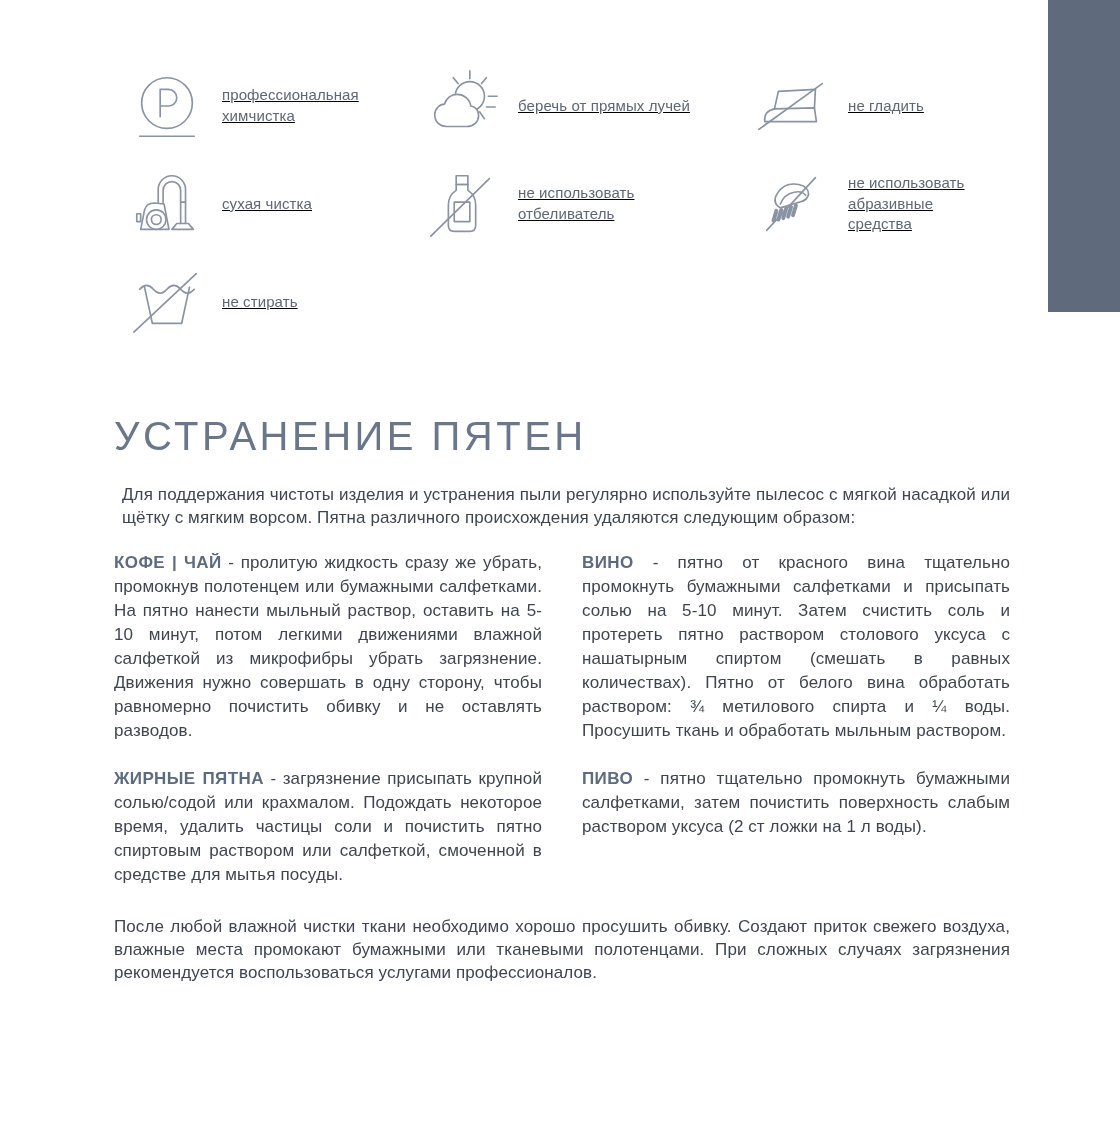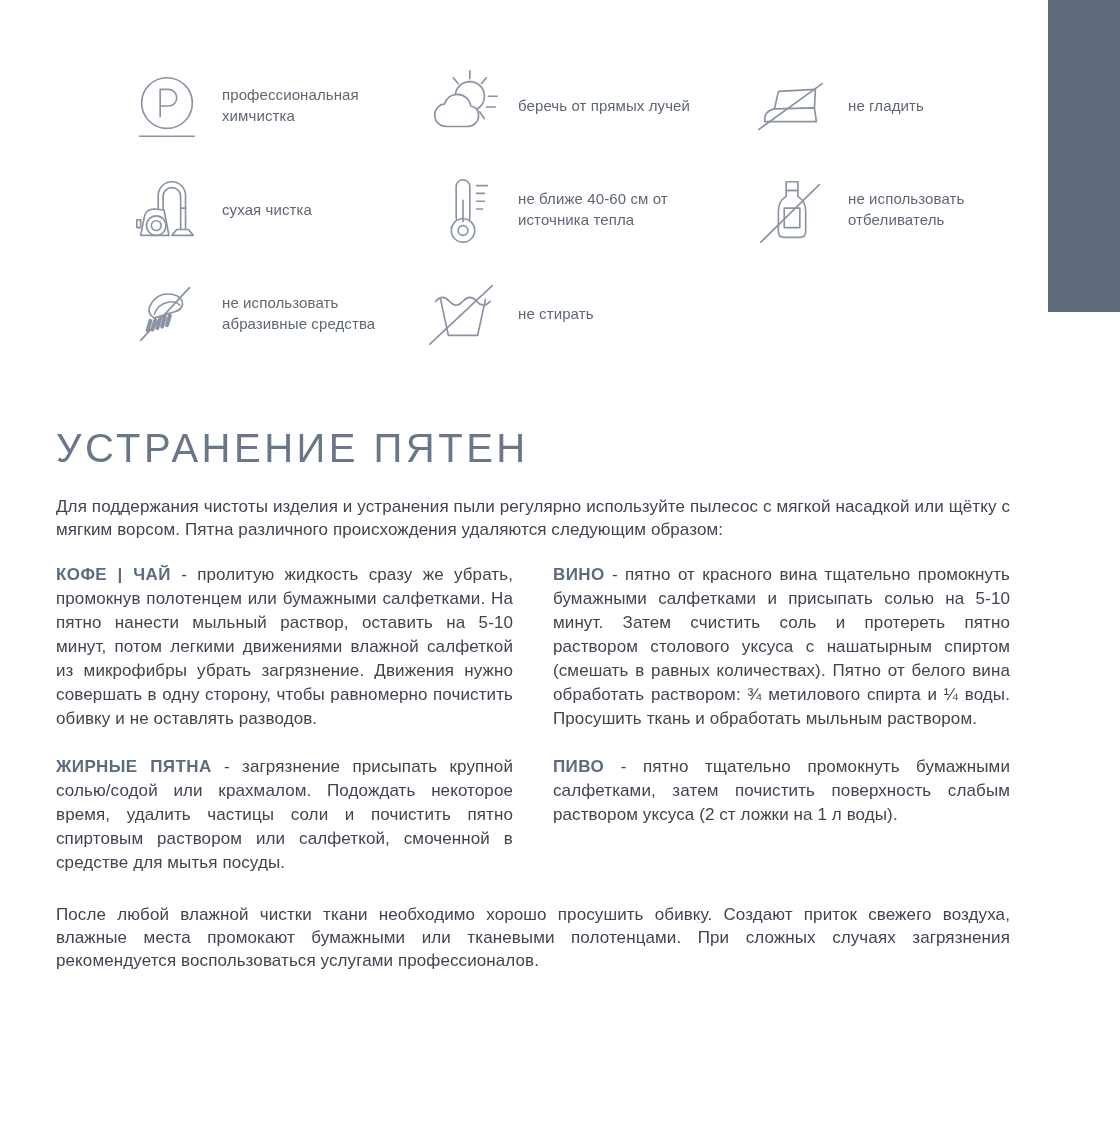--- a/index.html
+++ b/index.html
@@ -8,38 +8,39 @@
     font-family:"Liberation Sans", sans-serif; overflow:hidden;
     -webkit-font-smoothing:antialiased;
   }
   .accent-bar { position:absolute; top:0; right:0; width:72px; height:312px; background:#5f6b7c; }
 
   
   .care-grid {
     padding:66px 120px 0 128px;
     display:grid;
     grid-template-columns:296px 330px auto;
-    row-gap:24px;
+    row-gap:18px;
+    text-decoration:underline;
   }
   .cell { display:flex; align-items:center; gap:16px; min-height:80px; }
   .icon-box { width:78px; height:78px; flex:0 0 auto; }
   .cicon path, .cicon circle, .cicon rect, .cicon line {
     fill:none; stroke:#8a93a2; stroke-width:1.7; stroke-linecap:round; stroke-linejoin:round;
   }
   .cicon .fillw { fill:#ffffff; }
   .cicon .thick { stroke-width:4; }
   .care-label { font-size:15px; color:#5e6774; line-height:1.38; max-width:178px; letter-spacing:0.1px; }
 
   
-  .main { padding:0 110px 0 56px; }
+  .main { padding:0 110px 0 114px; }
   .title {
     margin:72px 0 0 0; font-size:40px; font-weight:400;
     letter-spacing:3.5px; color:#6a7689;
   }
-  .intro { margin:24px 0 0 0; font-size:17px; line-height:23px; color:#3f4550; text-align:justify; letter-spacing:0.1px; }
+  .intro { margin:24px 0 0 8px; font-size:17px; line-height:23px; color:#3f4550; text-align:justify; letter-spacing:0.1px; }
   .cols { display:grid; grid-template-columns:1fr 1fr; column-gap:40px; margin-top:22px; }
   .stain { font-size:17px; line-height:24px; color:#3f4550; text-align:justify; margin:0 0 24px 0; letter-spacing:0.1px; }
   .stain .term { color:#5d6b7e; font-weight:700; letter-spacing:0.4px; }
   .outro { font-size:17px; line-height:23px; color:#3f4550; text-align:justify; margin-top:4px; letter-spacing:0.1px; }
 </style>
 </head>
 <body>
 
 <div class="page">
   <div class="accent-bar"></div>
@@ -80,30 +81,20 @@
         <line x1="54" y1="38" x2="59" y2="38"></line>
         <path d="M45 66 H67 L62 60 H50 Z"></path>
         <path class="fillw" d="M13 66 L17 46 Q19 39 27 39 L37 40 L42 66 Z"></path>
         <rect x="9" y="50" width="4" height="8"></rect>
         <circle class="fillw" cx="29" cy="56" r="10"></circle>
         <circle cx="29" cy="56" r="5"></circle>
       </svg>
       <div class="care-label">сухая чистка</div>
     </div>
 
-    <div class="cell">
-      <svg class="cicon icon-box" viewBox="0 0 80 80">
-        <path d="M54 15 h11 M54 23 h8 M54 31 h8 M54 39 h6"></path>
-        <rect class="fillw" x="33" y="9" width="14" height="46" rx="7"></rect>
-        <circle class="fillw" cx="40" cy="61" r="12"></circle>
-        <path d="M40 30 V52"></path>
-        <circle cx="40" cy="61" r="5"></circle>
-      </svg>
-      <div class="care-label">не ближе 40-60 см от источника тепла</div>
-    </div>
 
 
     <div class="cell">
       <svg class="cicon icon-box" viewBox="0 0 80 80">
         <rect x="33" y="11" width="12" height="9"></rect>
         <path d="M33 20 v6 q-8 5 -8 15 v21 q0 6 6 6 h16 q6 0 6 -6 V41 q0 -10 -8 -15 v-6 z"></path>
         <rect x="31" y="38" width="16" height="20"></rect>
         <line x1="7" y1="73" x2="67" y2="14"></line>
       </svg>
       <div class="care-label">не использовать отбеливатель</div>

